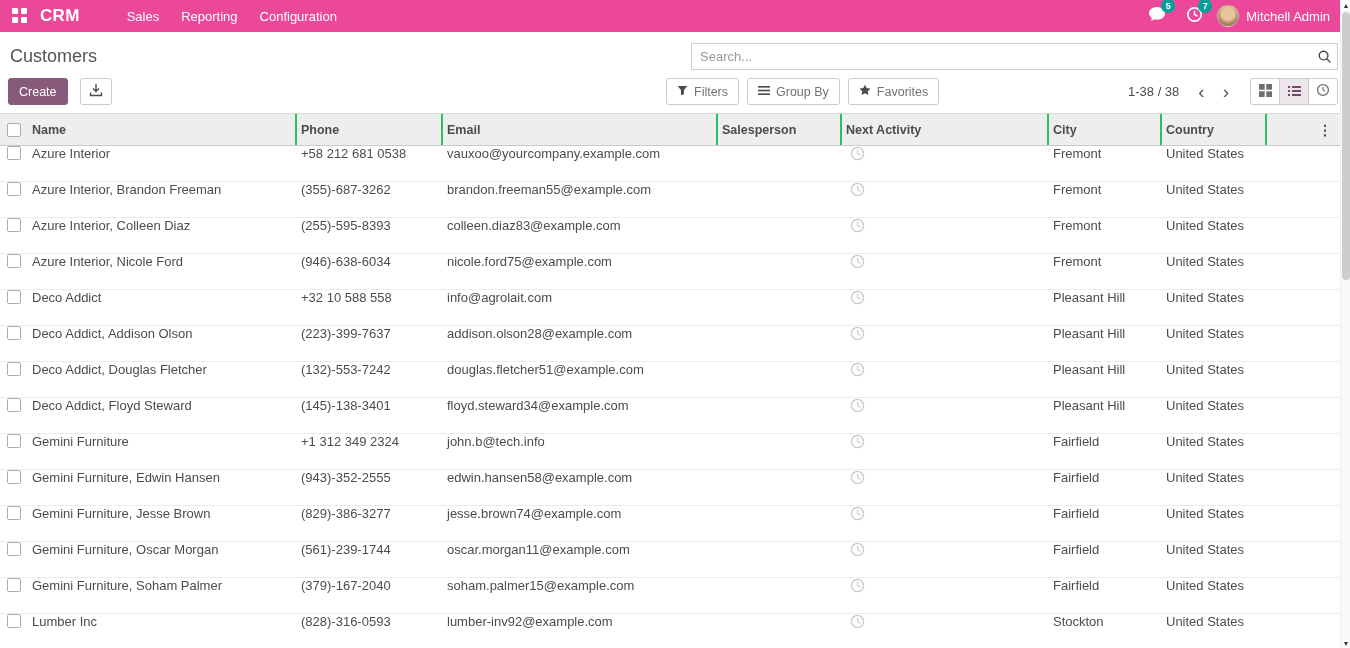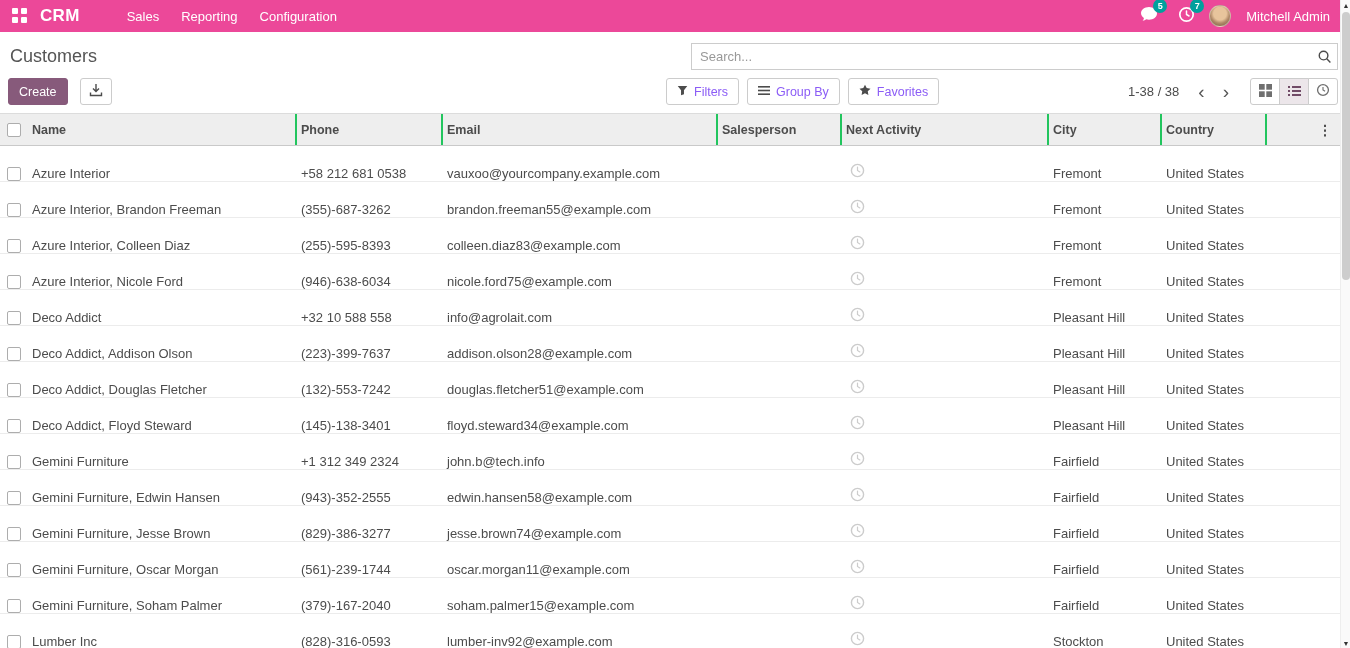--- a/index.html
+++ b/index.html
@@ -12,53 +12,53 @@
   .navbar { height:32px; background:#ec4899; display:flex; align-items:center; padding:0 10px 0 6px; color:#fff; }
   .apps-icon { width:16px; height:16px; display:grid; grid-template-columns:6px 6px; grid-template-rows:6px 6px; gap:3px; margin:0 6px; cursor:pointer; }
   .apps-icon span { background:#fff; border-radius:1px; }
   .brand { font-size:17px; font-weight:bold; margin:0 10px 0 6px; letter-spacing:.3px; cursor:pointer; }
   .nav-menus { display:flex; align-items:center; margin-left:26px; height:100%; }
   .nav-menu { font-size:13px; padding:0 11px; height:100%; display:flex; align-items:center; cursor:pointer; }
   .nav-spacer { flex:1; }
   .systray { display:flex; align-items:center; gap:20px; margin-right:14px; }
   .systray-item { position:relative; cursor:pointer; display:flex; align-items:center; }
   .badge { position:absolute; top:-7px; right:-9px; background:#00A09D; color:#fff; font-size:9px; min-width:14px; height:14px; line-height:14px; text-align:center; border-radius:8px; padding:0 3px; font-weight:bold; }
-  .user-menu { display:flex; align-items:center; gap:15px; cursor:pointer; }
+  .user-menu { display:flex; align-items:center; gap:7px; cursor:pointer; }
   .avatar { width:22px; height:22px; border-radius:50%; background:radial-gradient(circle at 50% 38%, #e8c49c 0 40%, #b08968 60%, #6b4f3a 100%); border:1px solid rgba(255,255,255,.4); }
   .user-name { font-size:13px; }
 
   
   .cp-row1 { display:flex; align-items:center; padding:11px 2px 6px 10px; }
   .breadcrumb { flex:1; font-size:18px; color:#555; }
   .search-box { position:relative; width:647px; }
   .search-box input { width:100%; height:27px; border:1px solid #ccc; border-radius:0; padding:0 30px 0 8px; font-size:13px; font-family:"Liberation Sans", sans-serif; color:#4c4c4c; outline:none; }
   .search-box input::placeholder { color:#999; }
   .search-icon-btn { position:absolute; right:6px; top:6px; cursor:pointer; }
 
   .cp-row2 { display:flex; align-items:center; padding:2px 2px 8px 8px; }
   .cp-left { width:658px; display:flex; gap:12px; align-items:center; }
-  .btn { height:27px; border:1px solid #ccc; background:#fff; border-radius:3px; font-size:12.5px; color:#8b5cf6; display:inline-flex; align-items:center; gap:6px; padding:0 10px; cursor:pointer; font-family:"Liberation Sans", sans-serif; }
+  .btn { height:27px; border:1px solid #ccc; background:#fff; border-radius:3px; font-size:12.5px; color:#737373; display:inline-flex; align-items:center; gap:6px; padding:0 10px; cursor:pointer; font-family:"Liberation Sans", sans-serif; }
   .btn-primary { background:#875A7B; border-color:#875A7B; color:#fff; }
   .btn-icon-only { width:32px; justify-content:center; padding:0; }
   .cp-right { flex:1; display:flex; align-items:center; }
   .search-buttons { display:flex; gap:8px; }
   .pager { margin-left:auto; display:flex; align-items:center; margin-right:12px; }
   .pager-text { font-size:13px; color:#4c4c4c; margin-right:10px; }
   .pager-btn { background:none; border:none; font-size:19px; color:#555; cursor:pointer; padding:0 9px; line-height:20px; }
   .view-switcher { display:flex; }
   .vs-btn { width:30px; height:27px; border:1px solid #ccc; background:#fff; display:flex; align-items:center; justify-content:center; cursor:pointer; margin-left:-1px; }
   .vs-btn:first-child { border-radius:3px 0 0 3px; margin-left:0; }
   .vs-btn:last-child { border-radius:0 3px 3px 0; }
   .vs-btn.active { background:#ece6ea; }
 
   
   .table { width:100%; font-size:13px; }
   .thead { display:flex; background:#eeeeee; height:33px; align-items:stretch; border-top:1px solid #dcdcdc; border-bottom:1px solid #c9c9c9; font-weight:bold; font-size:12.5px; color:#4c4c4c; }
   .th { display:flex; align-items:center; padding:0 4px; border-right:2px solid #22c55e; overflow:hidden; white-space:nowrap; cursor:pointer; }
-  .tr { display:flex; height:36px; align-items:flex-end; border-bottom:1px solid #ececec; background:#fff; cursor:pointer; }
+  .tr { display:flex; height:36px; align-items:flex-start; border-bottom:1px solid #ececec; background:#fff; cursor:pointer; }
   .td { padding:0 4px; overflow:hidden; white-space:nowrap; }
   .cell-check { width:28px; display:flex; align-items:center; justify-content:center; padding:0; flex:none; border-right:none !important; }
   .col-name { width:269px; flex:none; }
   .col-phone { width:146px; flex:none; }
   .col-email { width:275px; flex:none; }
   .col-sales { width:124px; flex:none; }
   .col-activity { width:207px; flex:none; }
   .col-city { width:113px; flex:none; }
   .col-country { width:105px; flex:none; }
   .col-options { width:73px; flex:none; display:flex; justify-content:flex-end; padding-right:8px; border-right:none !important; }

